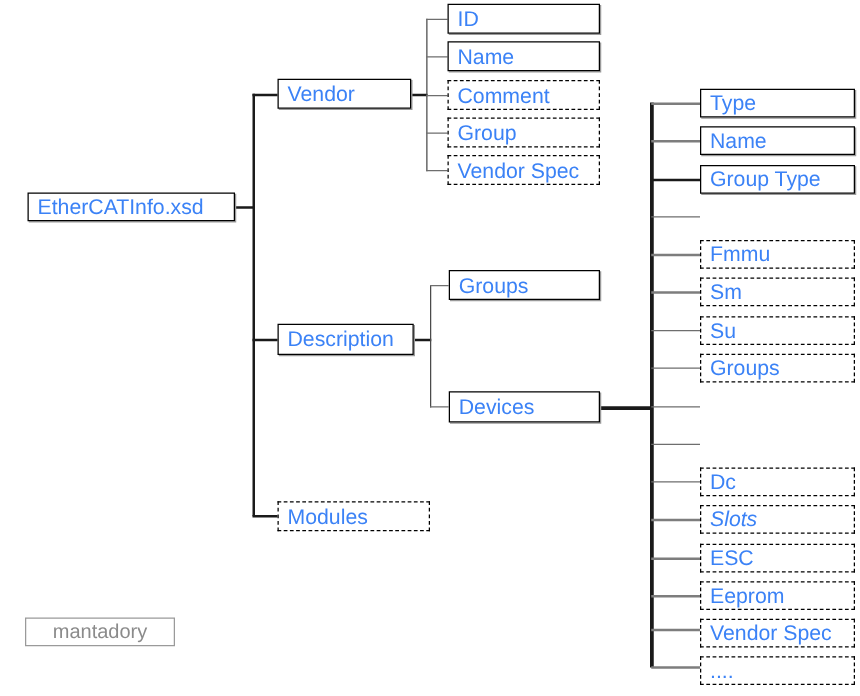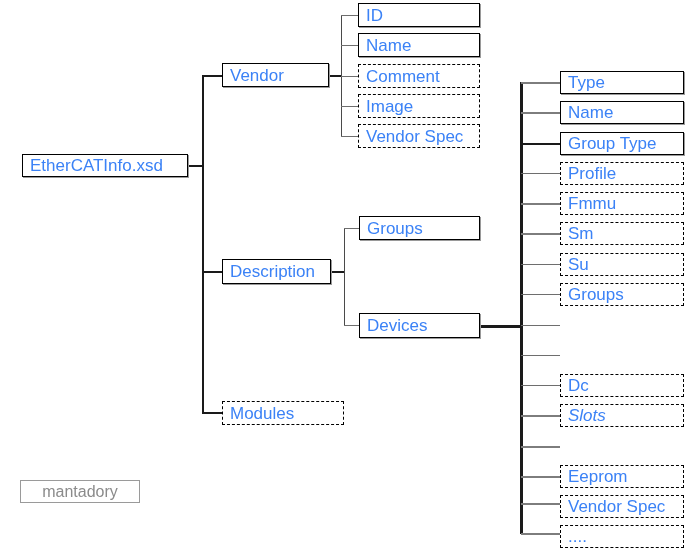--- a/index.html
+++ b/index.html
@@ -39,20 +39,21 @@
     position:absolute;
     box-sizing:border-box;
     background:#ffffff;
     display:flex;
     align-items:center;
     justify-content:center;
     font-size:16px;
     line-height:1;
     color:#8b8b8b;
     white-space:nowrap;
+    margin-top:14px;
   }
   .legend-box.mandatory{ border:1px solid #9a9a9a; }
   .legend-box.optional{ border:1px dashed #9a9a9a; }
 
   
   .vline{ position:absolute; width:2px; background:#1a1a1a; }
   .vline.thin{ width:1px; background:#4a4a4a; }
   .hline{ position:absolute; height:2px; background:#1a1a1a; }
   .hline.thin{ height:1px; background:#6e6e6e; }
   .hline.grey{ height:2px; background:#7d7d7d; }
@@ -120,21 +121,21 @@
   <div class="node mandatory" style="left:358px; top:3px; width:122px; height:24px;">
     <span>ID</span>
   </div>
   <div class="node mandatory" style="left:358px; top:33px; width:122px; height:24px;">
     <span>Name</span>
   </div>
   <div class="node optional" style="left:358px; top:64px; width:122px; height:24px;">
     <span>Comment</span>
   </div>
   <div class="node optional" style="left:358px; top:94px; width:122px; height:24px;">
-    <span>Image</span>
+    <span>Group</span>
   </div>
   <div class="node optional" style="left:358px; top:124px; width:122px; height:24px;">
     <span>Vendor Spec</span>
   </div>
 
   <div class="node mandatory" style="left:359px; top:216px; width:121px; height:24px;">
     <span>Groups</span>
   </div>
   <div class="node mandatory" style="left:359px; top:313px; width:121px; height:25px;">
     <span>Devices</span>
@@ -142,41 +143,41 @@
 
   <div class="node mandatory" style="left:560px; top:71px; width:124px; height:23px;">
     <span>Type</span>
   </div>
   <div class="node mandatory" style="left:560px; top:101px; width:124px; height:23px;">
     <span>Name</span>
   </div>
   <div class="node mandatory" style="left:560px; top:132px; width:124px; height:23px;">
     <span>Group Type</span>
   </div>
-  <div class="node optional" style="left:560px; top:162px; width:124px; height:23px;">
-    <span>Profile</span>
-  </div>
   <div class="node optional" style="left:560px; top:192px; width:124px; height:23px;">
     <span>Fmmu</span>
   </div>
   <div class="node optional" style="left:560px; top:222px; width:124px; height:23px;">
     <span>Sm</span>
   </div>
   <div class="node optional" style="left:560px; top:253px; width:124px; height:23px;">
     <span>Su</span>
   </div>
   <div class="node optional" style="left:560px; top:283px; width:124px; height:23px;">
     <span>Groups</span>
   </div>
   <div class="node optional" style="left:560px; top:374px; width:124px; height:23px;">
     <span>Dc</span>
   </div>
   <div class="node optional" style="left:560px; top:404px; width:124px; height:23px;font-style:italic;">
     <span>Slots</span>
   </div>
+  <div class="node optional" style="left:560px; top:435px; width:124px; height:23px;">
+    <span>ESC</span>
+  </div>
   <div class="node optional" style="left:560px; top:465px; width:124px; height:23px;">
     <span>Eeprom</span>
   </div>
   <div class="node optional" style="left:560px; top:495px; width:124px; height:23px;">
     <span>Vendor Spec</span>
   </div>
   <div class="node optional" style="left:560px; top:525px; width:124px; height:23px;">
     <span>....</span>
   </div>
 

